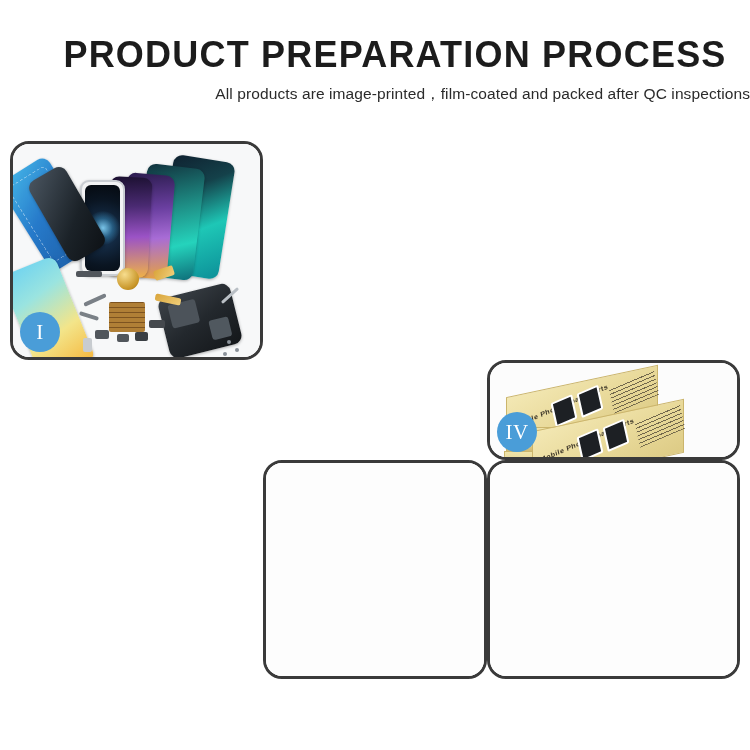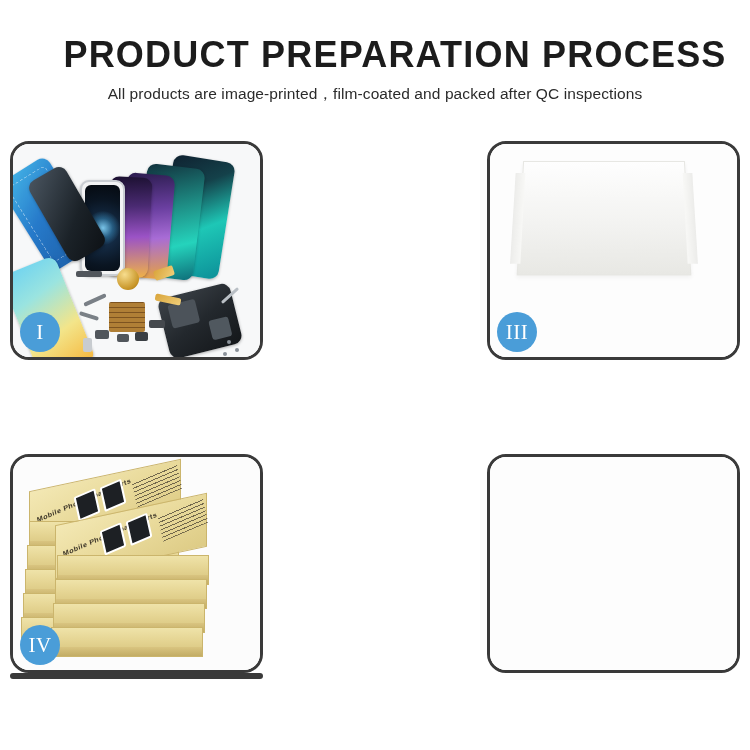--- a/index.html
+++ b/index.html
@@ -26,20 +26,21 @@
     line-height: 1.05;
     white-space: nowrap;
     padding-left: 40px;
   }
   .subtitle {
     margin-top: 10px;
     font-size: 15.5px;
     color: #2b2b2b;
     letter-spacing: .1px;
     white-space: nowrap;
+    text-align: right;
   }
 
   
   .grid {
     position: absolute;
     left: 10px; top: 141px;
     width: 730px; height: 538px;
     display: grid;
     grid-template-columns: 253px 1fr 253px;
     grid-template-rows: 219px 1fr 219px;
@@ -236,28 +237,20 @@
         <div class="scr" style="left:214px;top:196px;"></div>
         <div class="scr" style="left:222px;top:204px;"></div>
         <div class="scr" style="left:210px;top:208px;"></div>
         <div class="cable" style="left:206px;top:150px;width:22px;height:3px;background:#b9bfc5;transform:rotate(-42deg);"></div>
       </div>
       <div class="badge">I</div>
     </div>
     <div class="spacer-col"></div>
 
 
-    <div class="panel p3">
-      <div class="panel-art">
-        <div class="p3bg"></div>
-        <div class="lid"></div>
-
-      </div>
-      <div class="badge">III</div>
-    </div>
 
     <div></div>
       <div></div>
       <div></div>
 
     <div class="panel p4">
       <div class="panel-art">
         <div class="p4bg"></div>
         <div class="stack">
 

